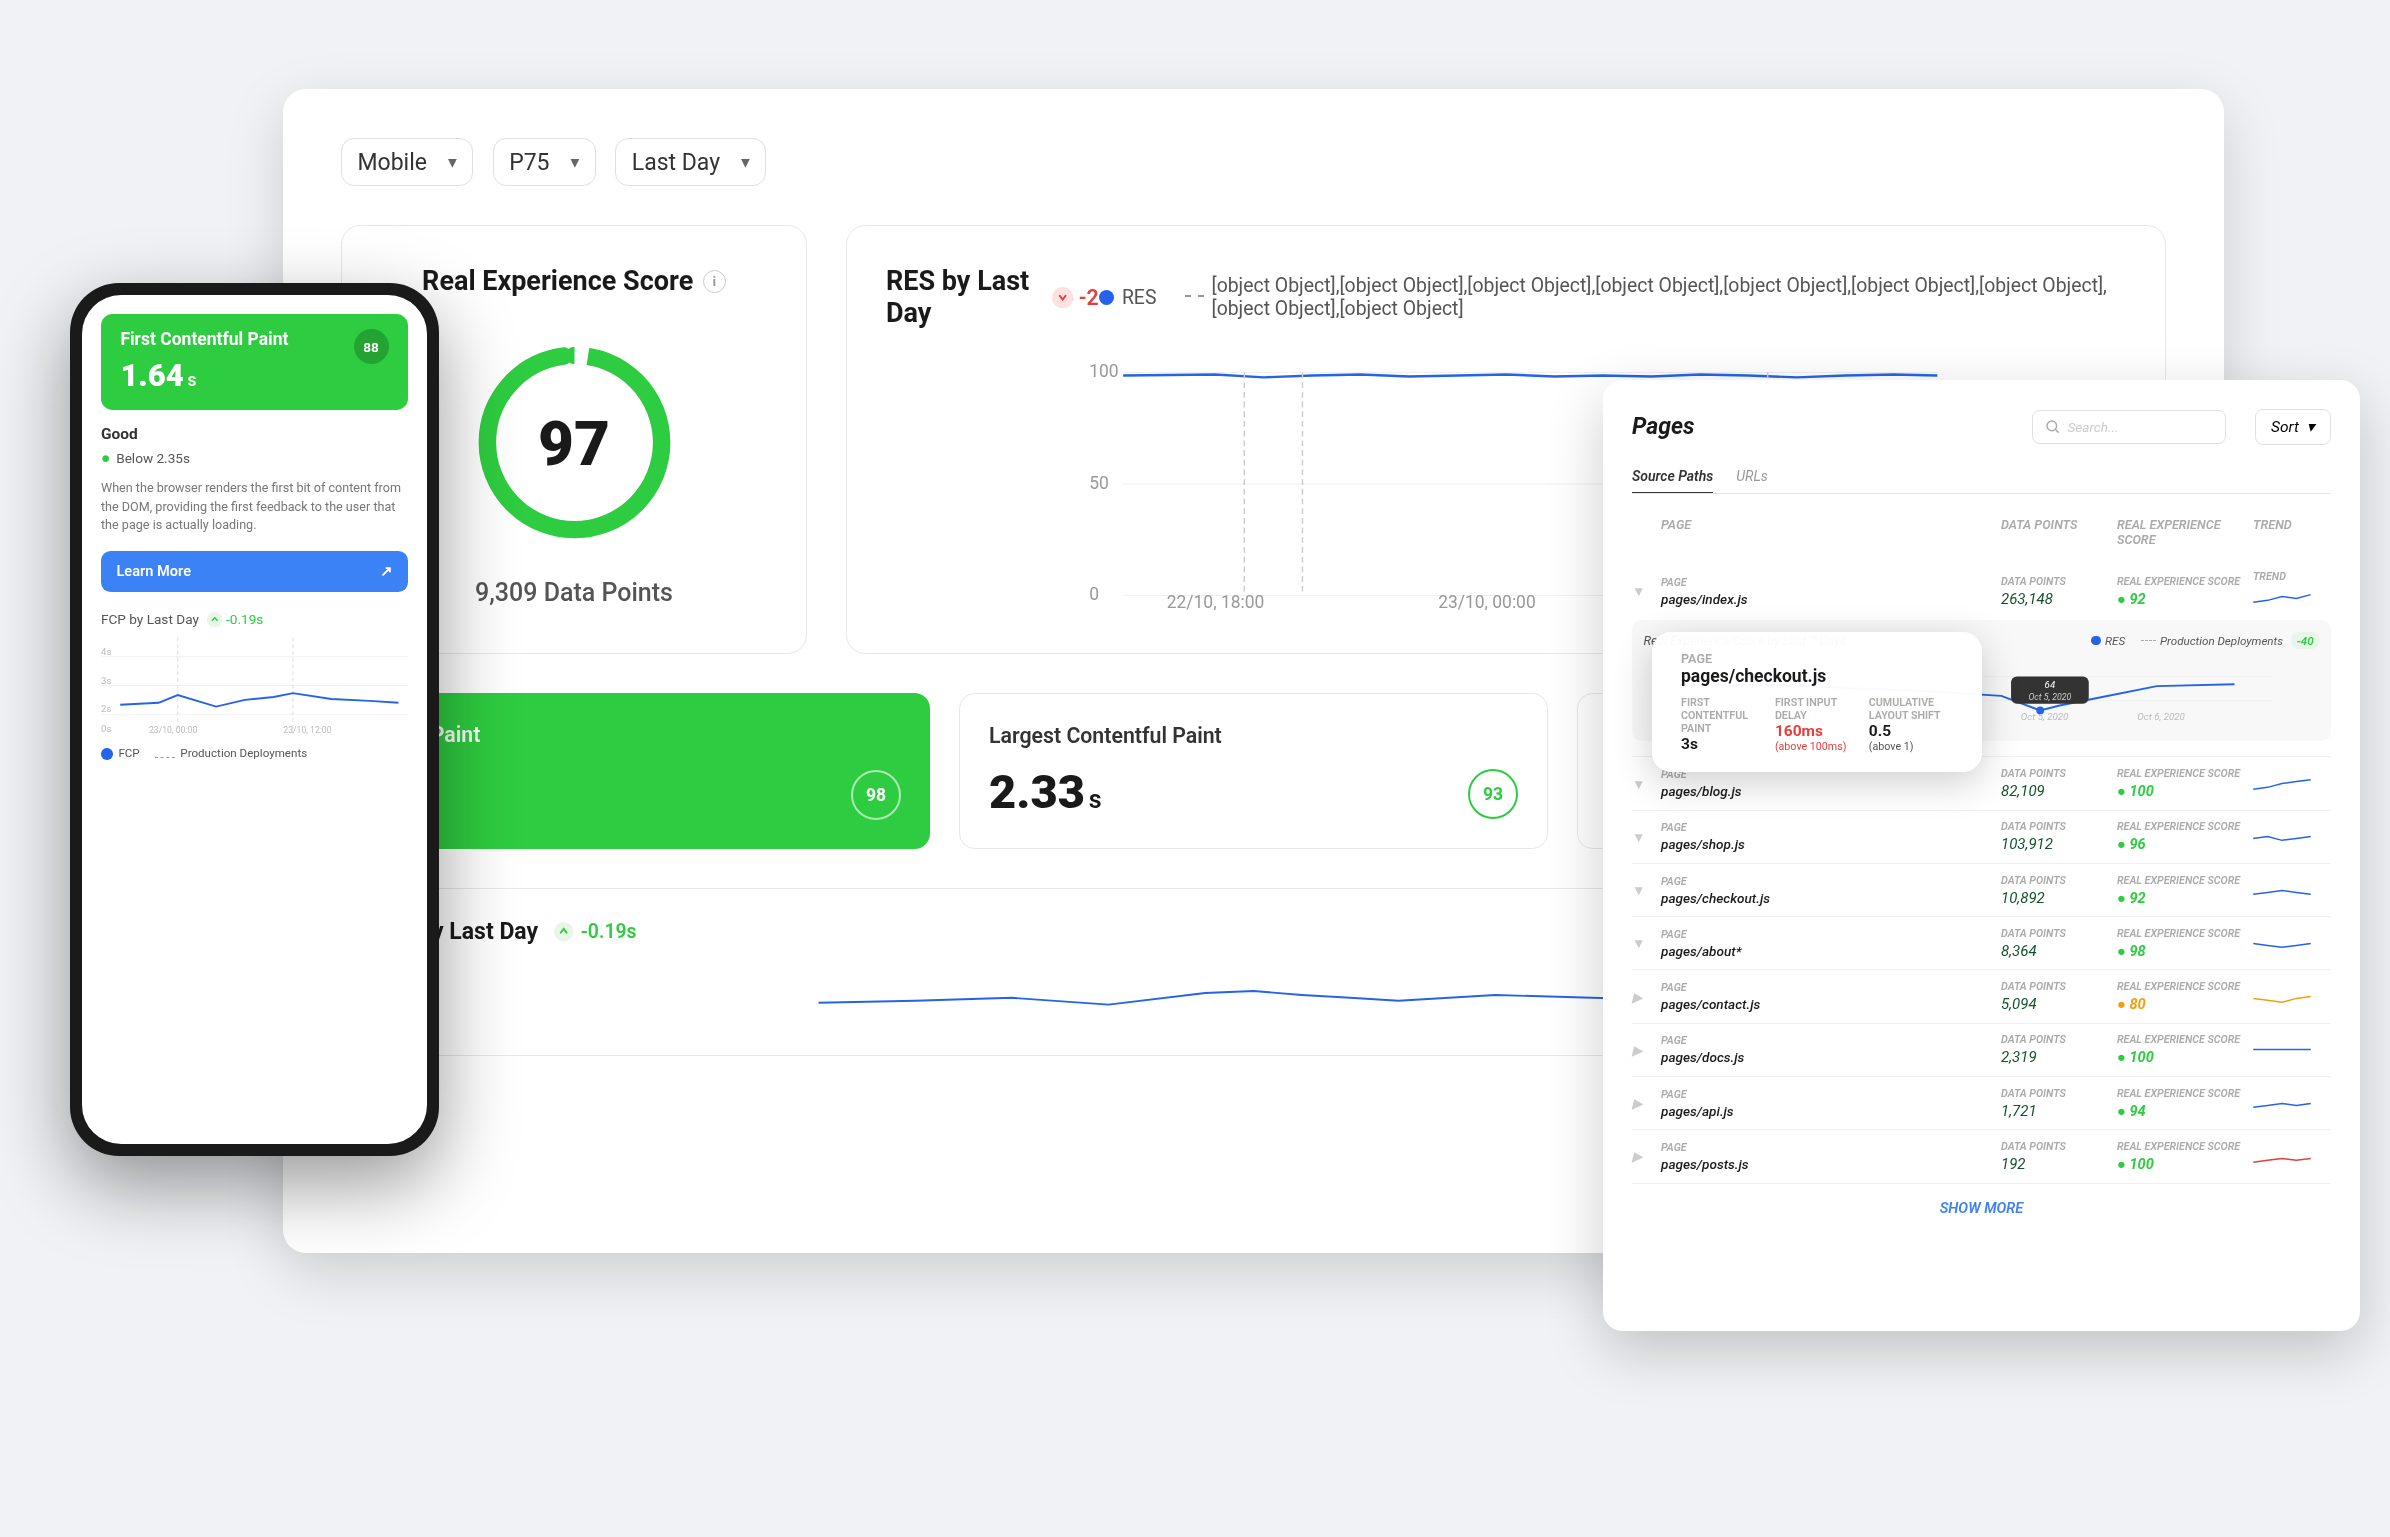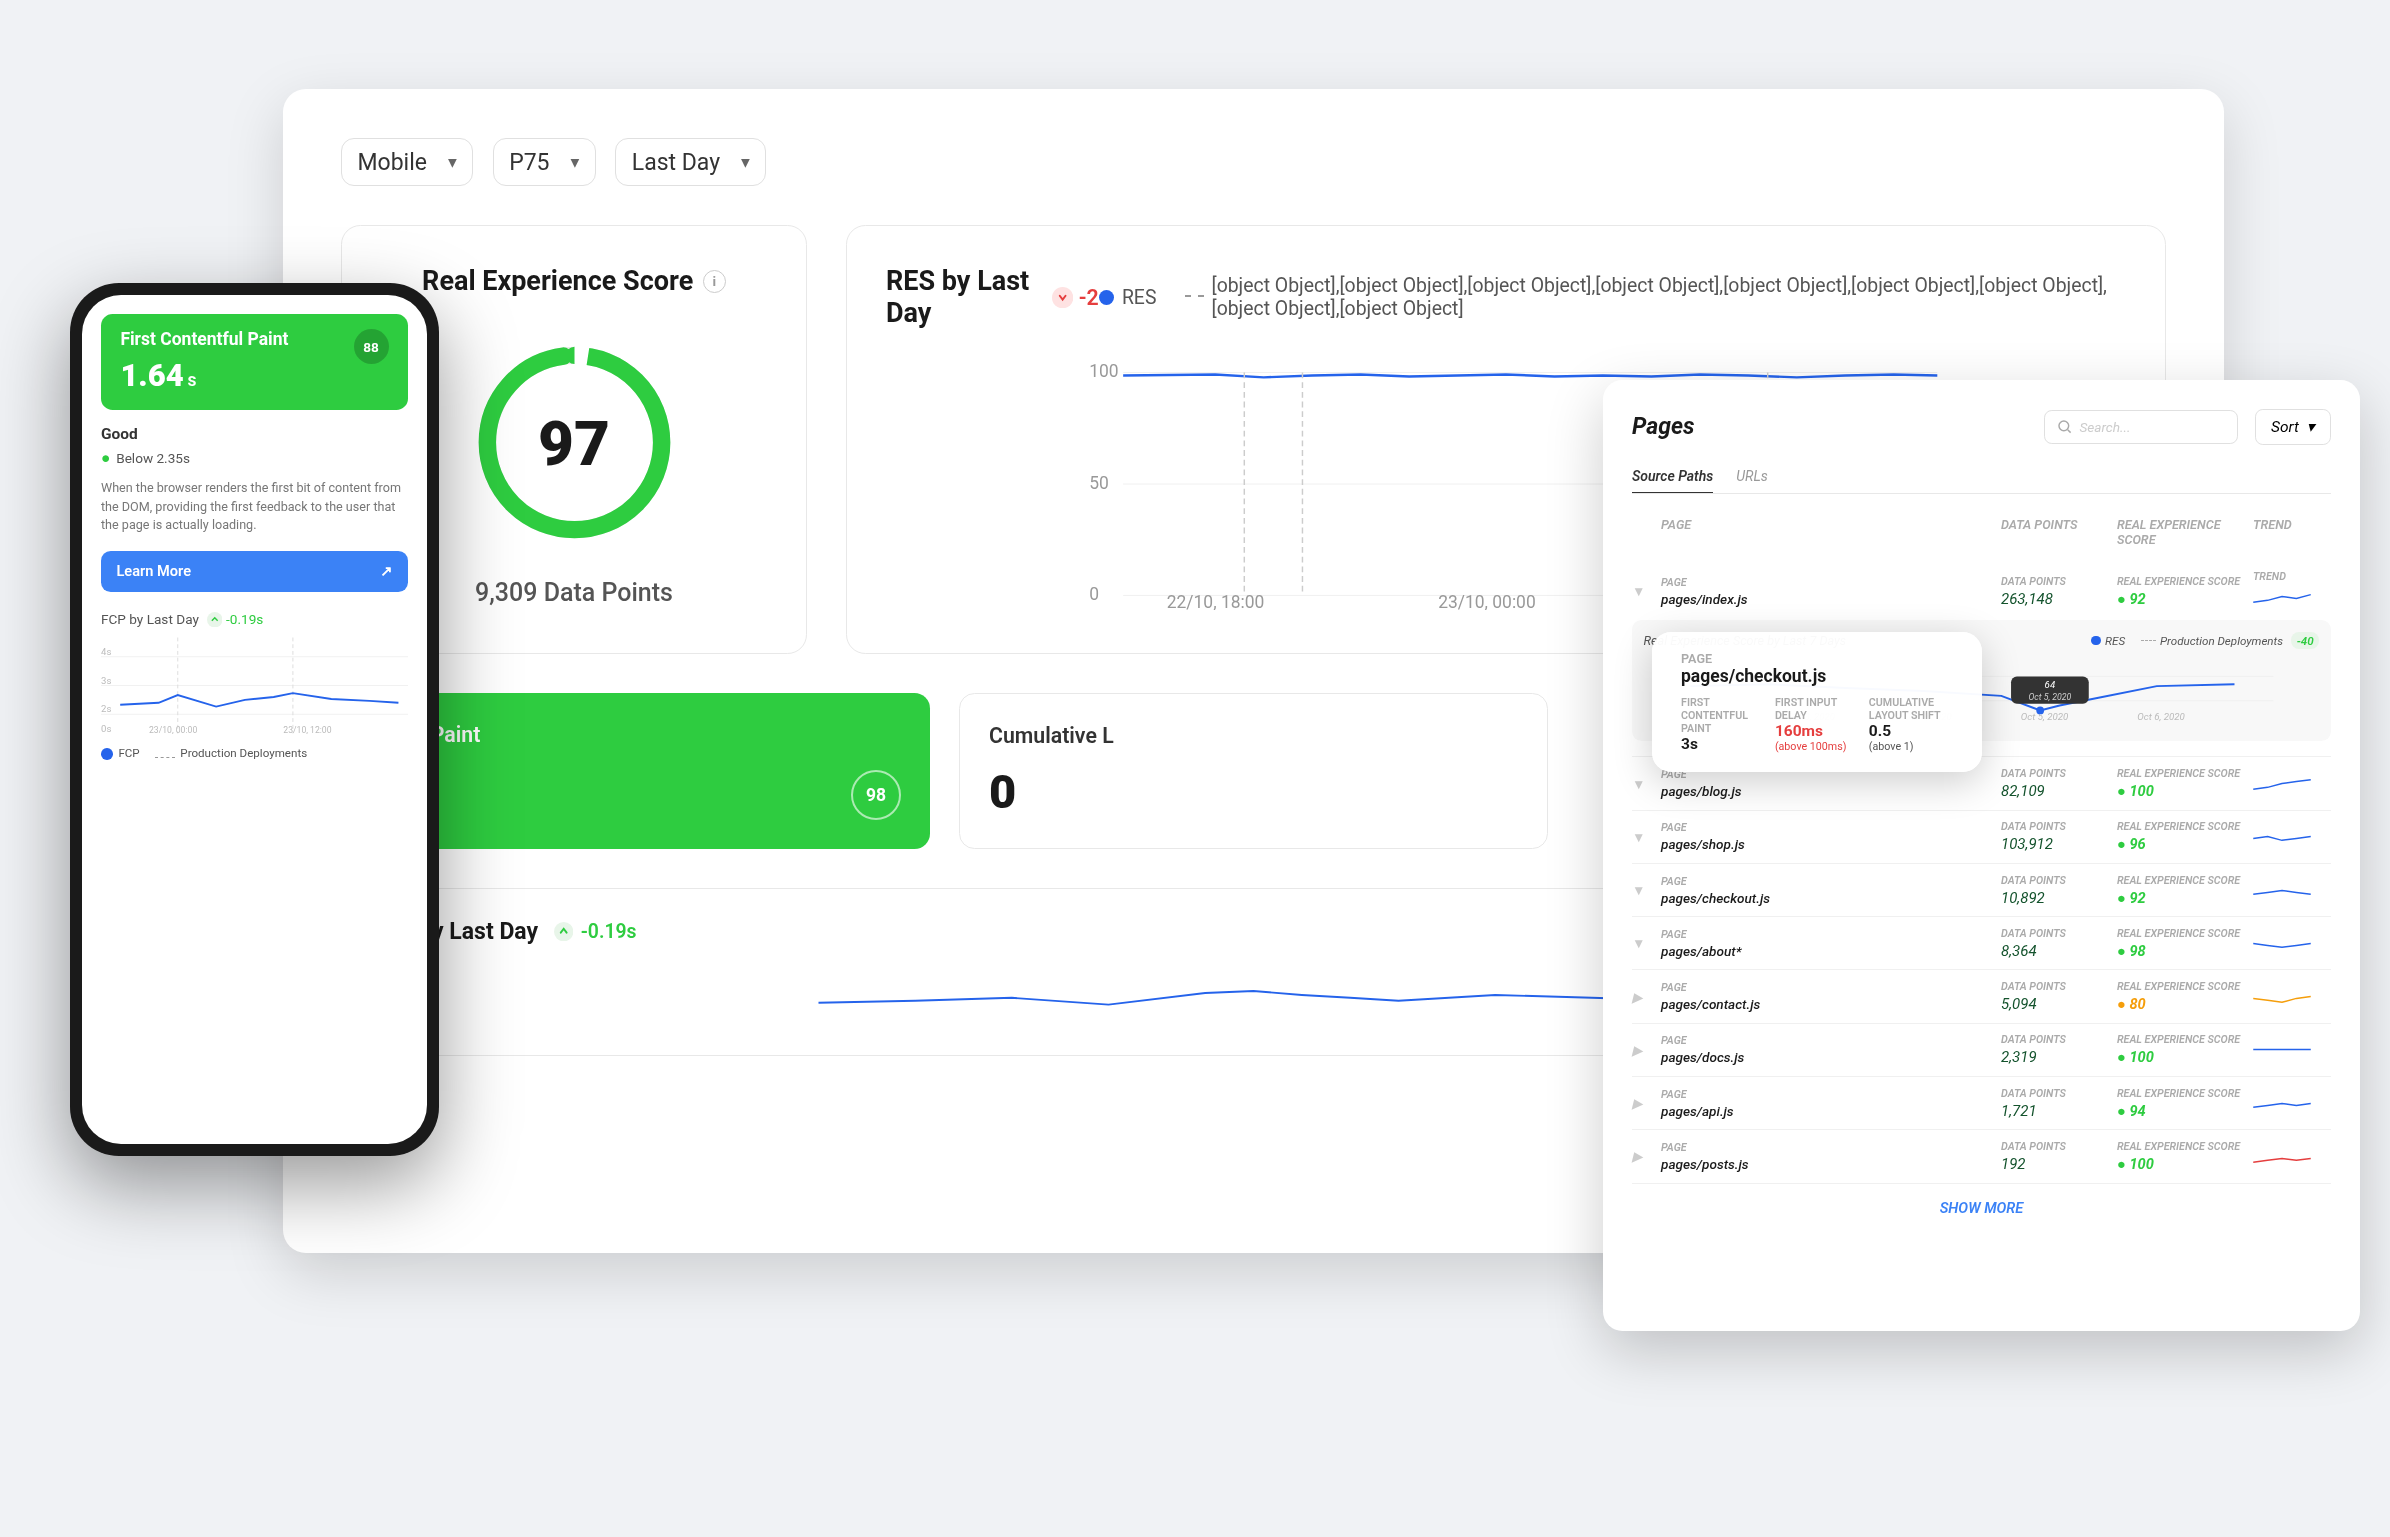--- a/index.html
+++ b/index.html
@@ -699,20 +699,29 @@
     <div class="metrics-row">
 
       <div class="metric-card green">
         <div class="metric-label">entful Paint</div>
         <div style="display:flex; align-items:baseline; gap:7.8px">
           <span style="font-size:15.5px;color:rgba(255,255,255,0.8)"></span>
         </div>
         <div class="score-badge">98</div>
       </div>
 
+      <div class="metric-card white">
+        <div class="metric-label" style="color:#333">Largest Contentful Paint</div>
+        <div class="metric-value" style="color:#1a1a1a">
+          <span>2.33</span><span class="unit">s</span>
+        </div>
+        <div class="score-badge-dark">
+          <span>93</span>
+        </div>
+      </div>
 
       <div class="metric-card white">
         <div class="metric-label" style="color:#333">Cumulative L</div>
         <div class="metric-value" style="color:#1a1a1a">
           <span>0</span>
         </div>
       </div>
     </div>
 
     <div class="fcp-chart-row">
@@ -807,21 +816,21 @@
           <div style="width:19.4px;height:2.9px;border-top:1.9px dashed #999"></div>
           <span>Production Deployments</span>
         </div>
       </div>
     </div>
   </div>
 
   <div class="pages-panel">
     <div class="pages-header">
       <span class="pages-title">Pages</span>
-      <div style="display:flex;align-items:center;gap:17px">
+      <div style="display:flex;align-items:center;gap:29px">
         <div class="pages-search">
           <svg width="13.6" height="13.6" viewBox="0 0 14 14">
             <circle cx="6" cy="6" r="5" fill="none" stroke="#aaa" stroke-width="1.5"></circle>
             <line x1="10" y1="10" x2="13" y2="13" stroke="#aaa" stroke-width="1.5"></line>
           </svg>
           <span style="font-size:13.6px;color:#ccc">Search...</span>
         </div>
         <div class="sort-btn">
           <span>Sort</span>
           <span>▾</span>

